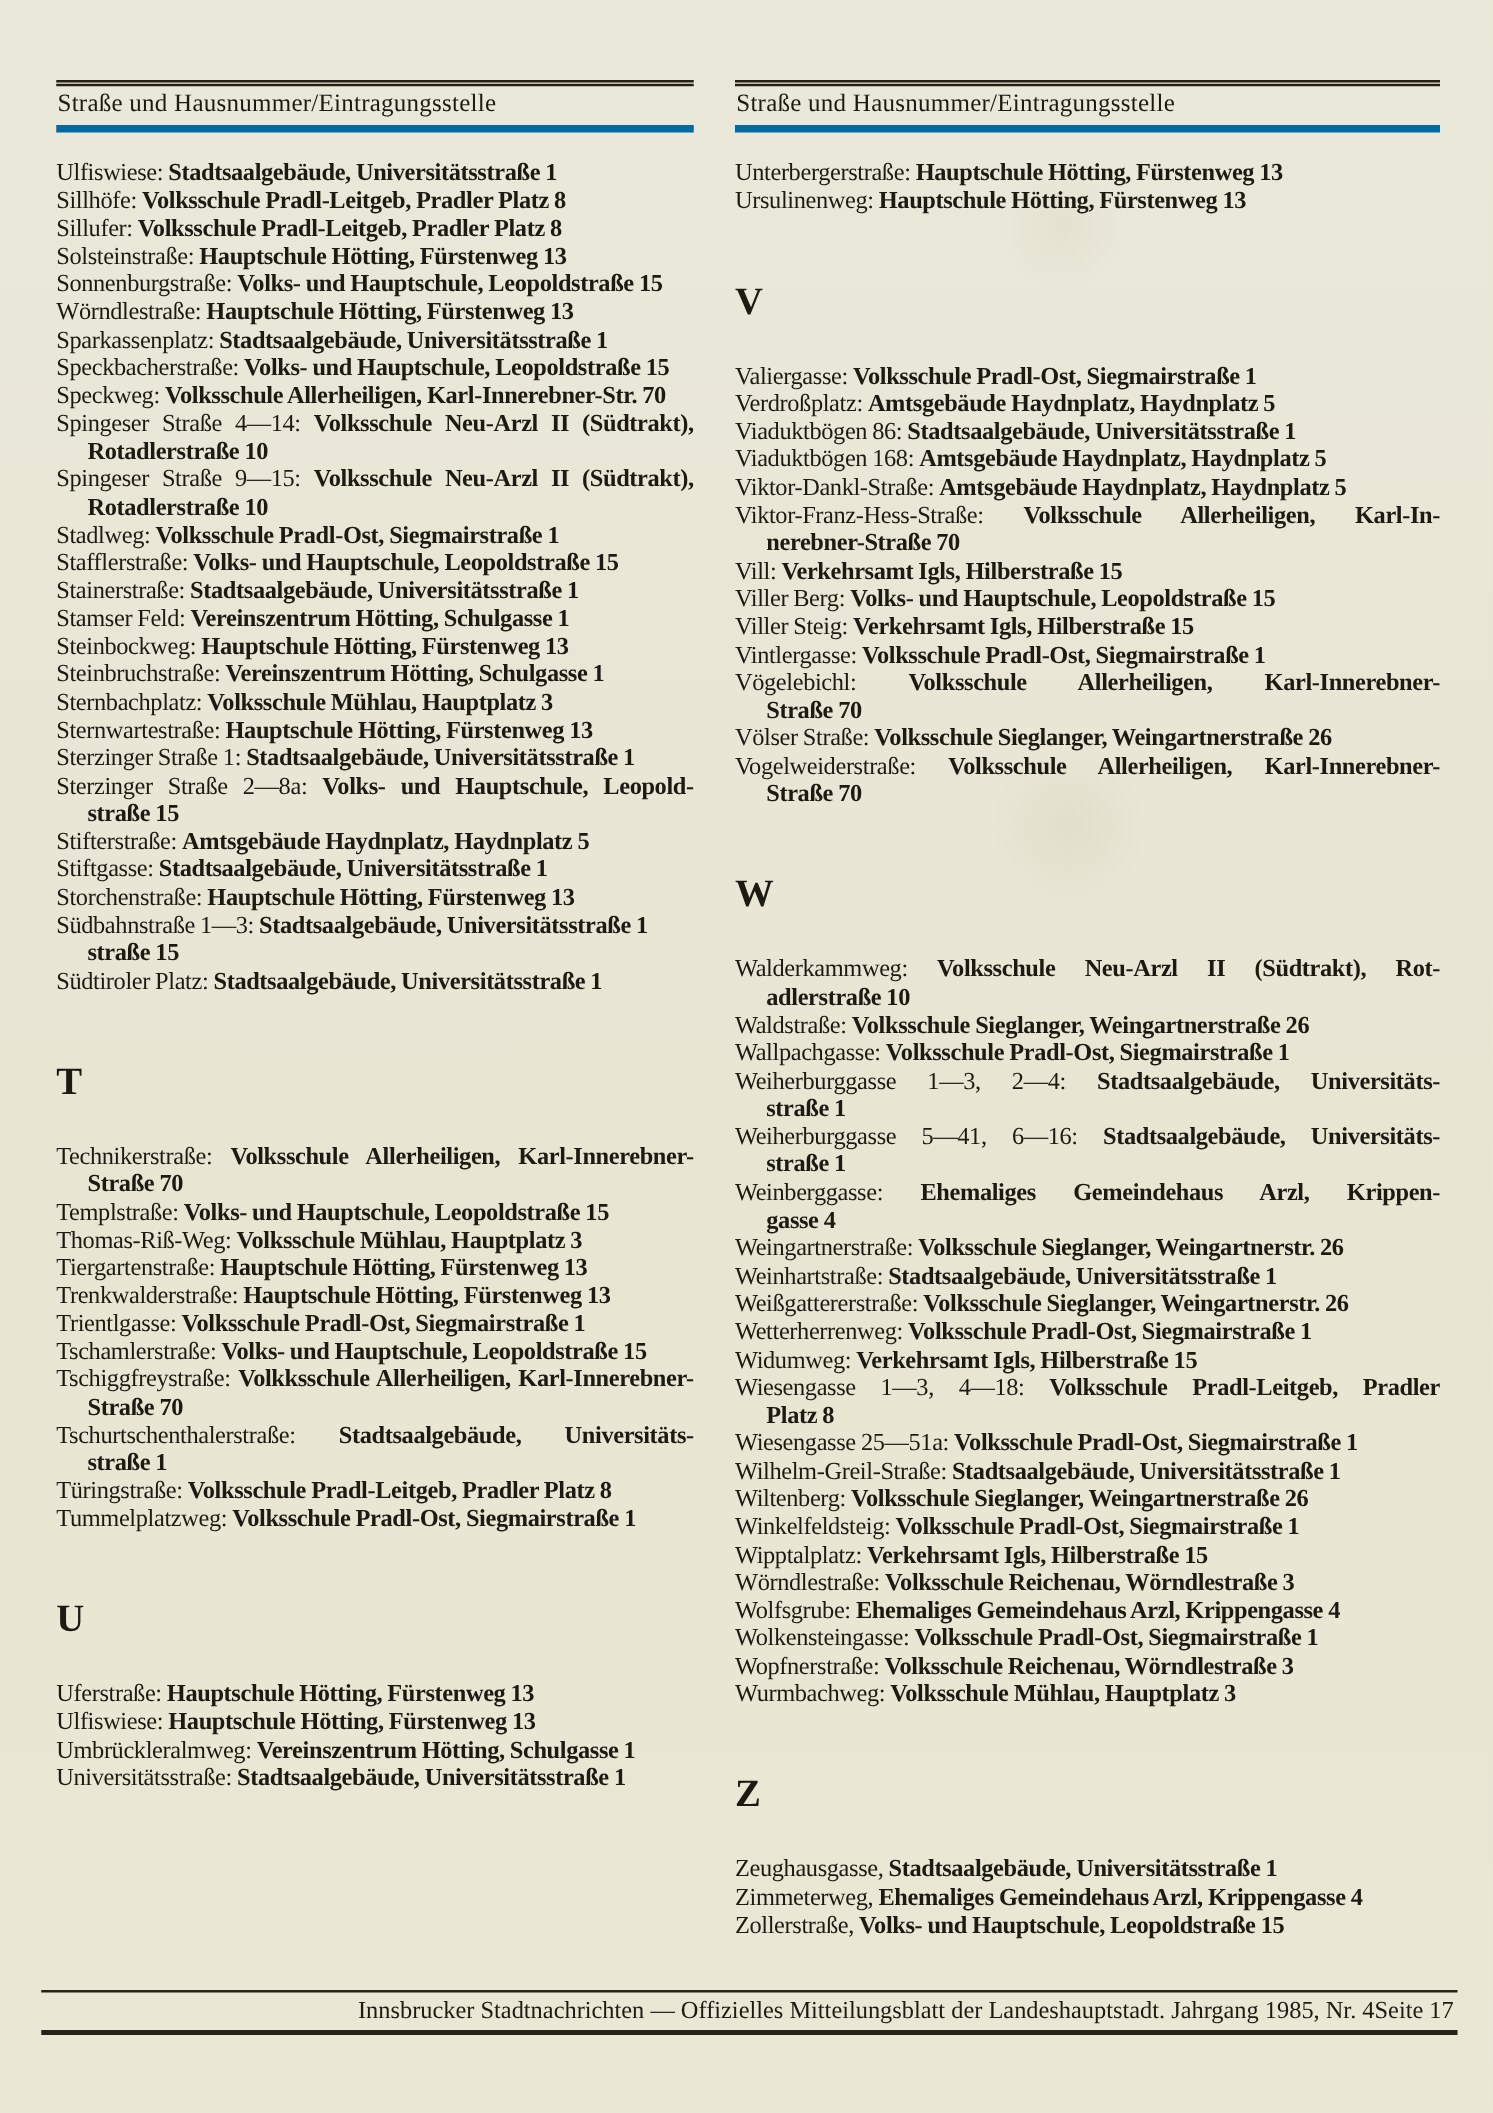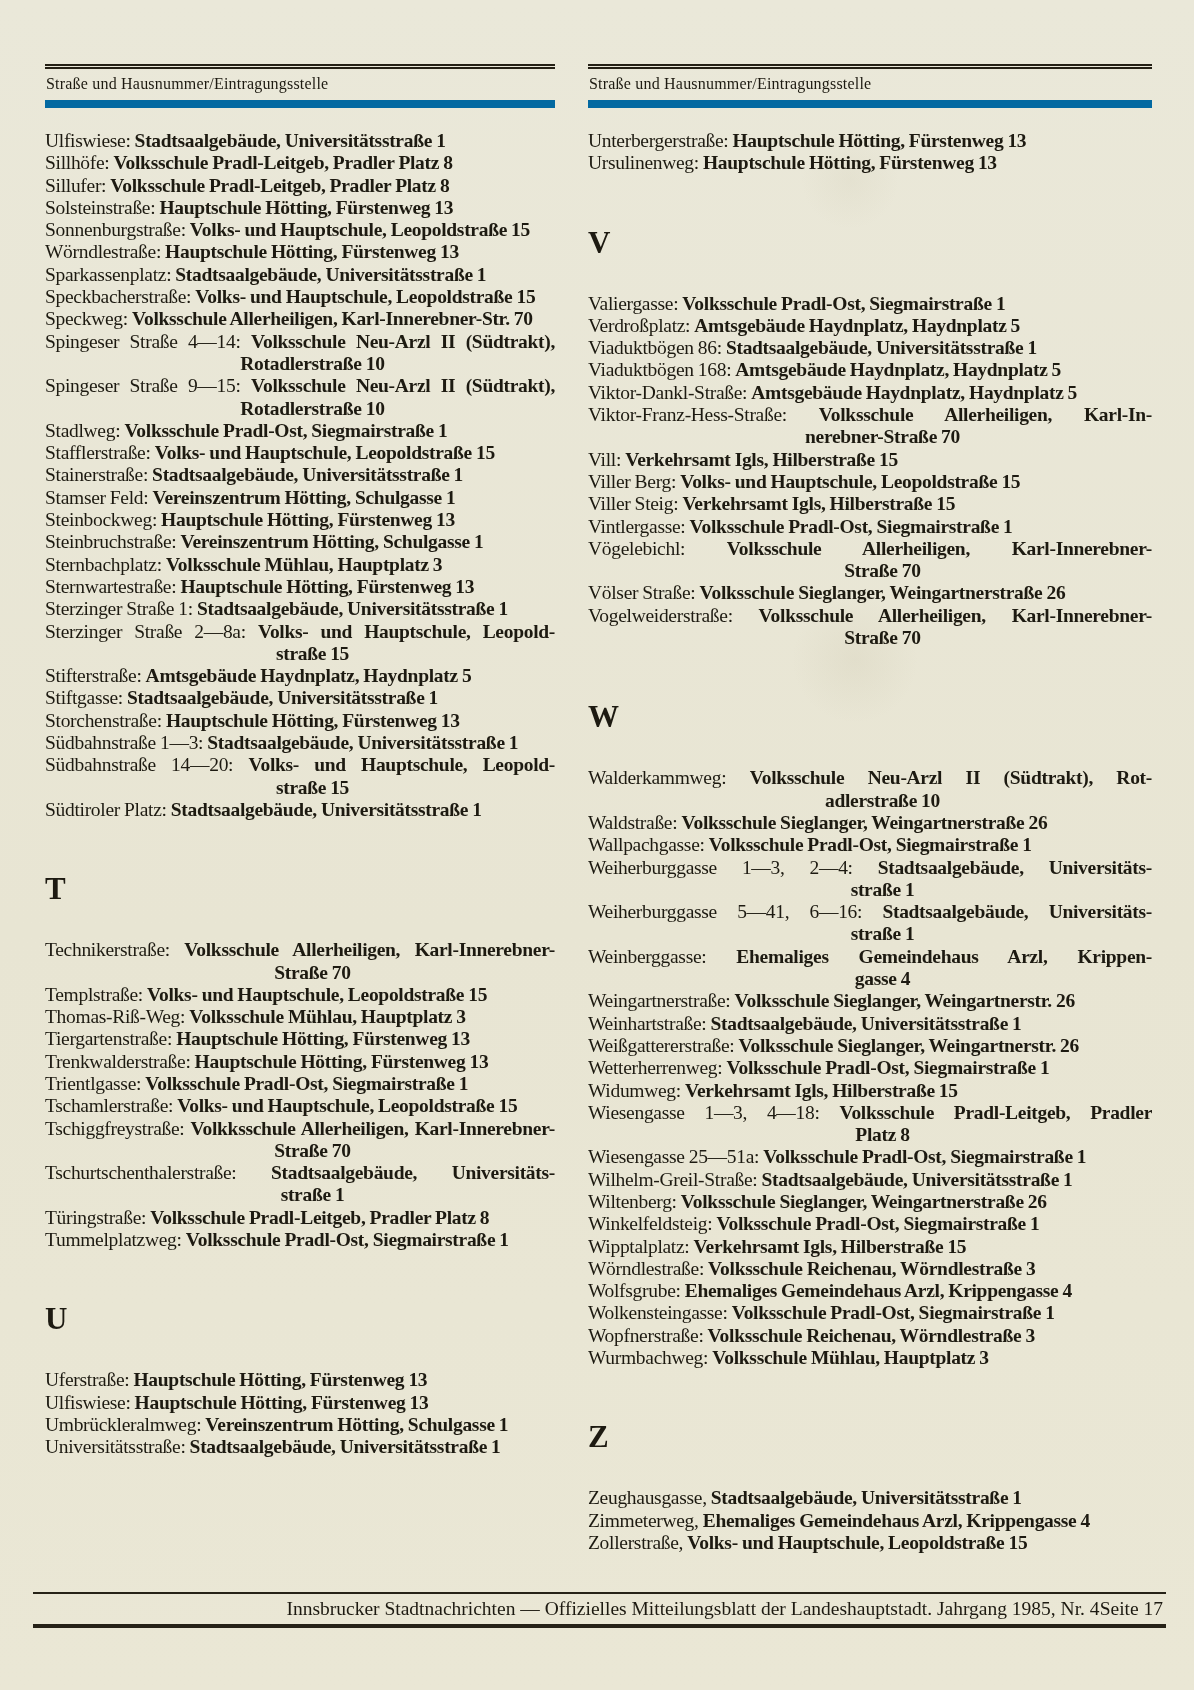--- a/index.html
+++ b/index.html
@@ -14,29 +14,29 @@
       radial-gradient(circle 70px at 850px 180px, rgba(165,155,120,0.08), rgba(165,155,120,0) 70%),
       linear-gradient(180deg,#eae8d9 0%,#e8e5d3 55%,#eae7d5 100%);
   }
   .page{position:absolute;inset:0;}
   .col{position:absolute;top:64px;}
   .col-left{left:45px;width:510px;}
   .col-right{left:588px;width:564px;}
   .col-header{
     border-top:5px double #24201５;
     border-top:5px double #242015;
-    border-bottom:8px solid #0369a1;
+    border-bottom:6px solid #0369a1;
     padding:3px 0 5px 1px;
-    font-size:16px;line-height:23px;letter-spacing:0.2px;
+    font-size:20px;line-height:23px;letter-spacing:0.2px;
   }
   .col-body{margin-top:22px;}
   .entry{font-size:19.5px;line-height:22.3px;letter-spacing:-0.3px;word-spacing:-0.5px;}
   .entry-line{white-space:nowrap;}
   .entry-line.stretched{white-space:normal;text-align:justify;text-align-last:justify;}
-  .entry-line.cont{padding-left:25px;text-align:center;}
+  .entry-line.cont{padding-left:25px;}
   .loc{font-weight:bold;}
   .letter-heading{
     font-size:31px;line-height:32px;font-weight:bold;
     margin:52px 0 34px 0;
   }
   .footer{position:absolute;left:33px;right:28px;top:1592px;font-size:19.5px;}
   .footer-rule-top{border-top:2px solid #262217;}
   .footer-text-row{display:flex;justify-content:flex-end;padding:3px 3px 4px 3px;line-height:23px;}
   .footer-rule-bottom{border-top:4px solid #262217;}
 </style>
@@ -122,21 +122,20 @@
         <div class="entry">
           <div class="entry-line first"><span class="street">Stiftgasse:</span> <span class="loc">Stadtsaalgebäude, Universitätsstraße 1</span></div>
         </div>
         <div class="entry">
           <div class="entry-line first"><span class="street">Storchenstraße:</span> <span class="loc">Hauptschule Hötting, Fürstenweg 13</span></div>
         </div>
         <div class="entry">
           <div class="entry-line first"><span class="street">Südbahnstraße 1—3:</span> <span class="loc">Stadtsaalgebäude, Universitätsstraße 1</span></div>
         </div>
         <div class="entry">
-          <div class="entry-line stretched"><span class="street">Südbahnstraße 14—20:</span> <span class="loc">Volks- und Hauptschule, Leopold-</span></div>
           <div class="entry-line cont"><span class="loc">straße 15</span></div>
         </div>
         <div class="entry">
           <div class="entry-line first"><span class="street">Südtiroler Platz:</span> <span class="loc">Stadtsaalgebäude, Universitätsstraße 1</span></div>
         </div>
         <div class="letter-heading">T</div>
         <div class="entry">
           <div class="entry-line stretched"><span class="street">Technikerstraße:</span> <span class="loc">Volksschule Allerheiligen, Karl-Innerebner-</span></div>
           <div class="entry-line cont"><span class="loc">Straße 70</span></div>
         </div>

